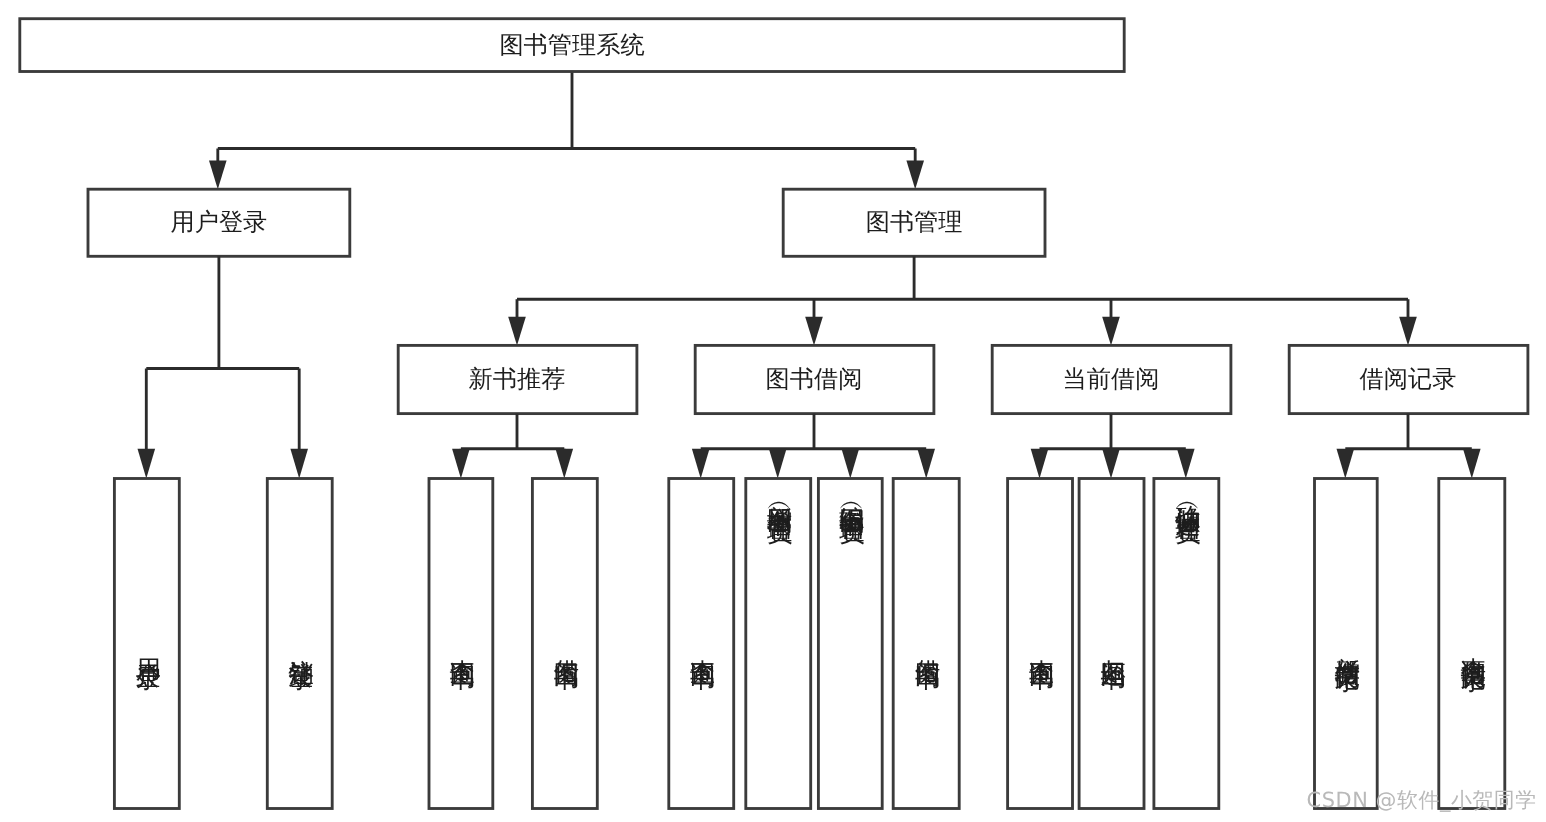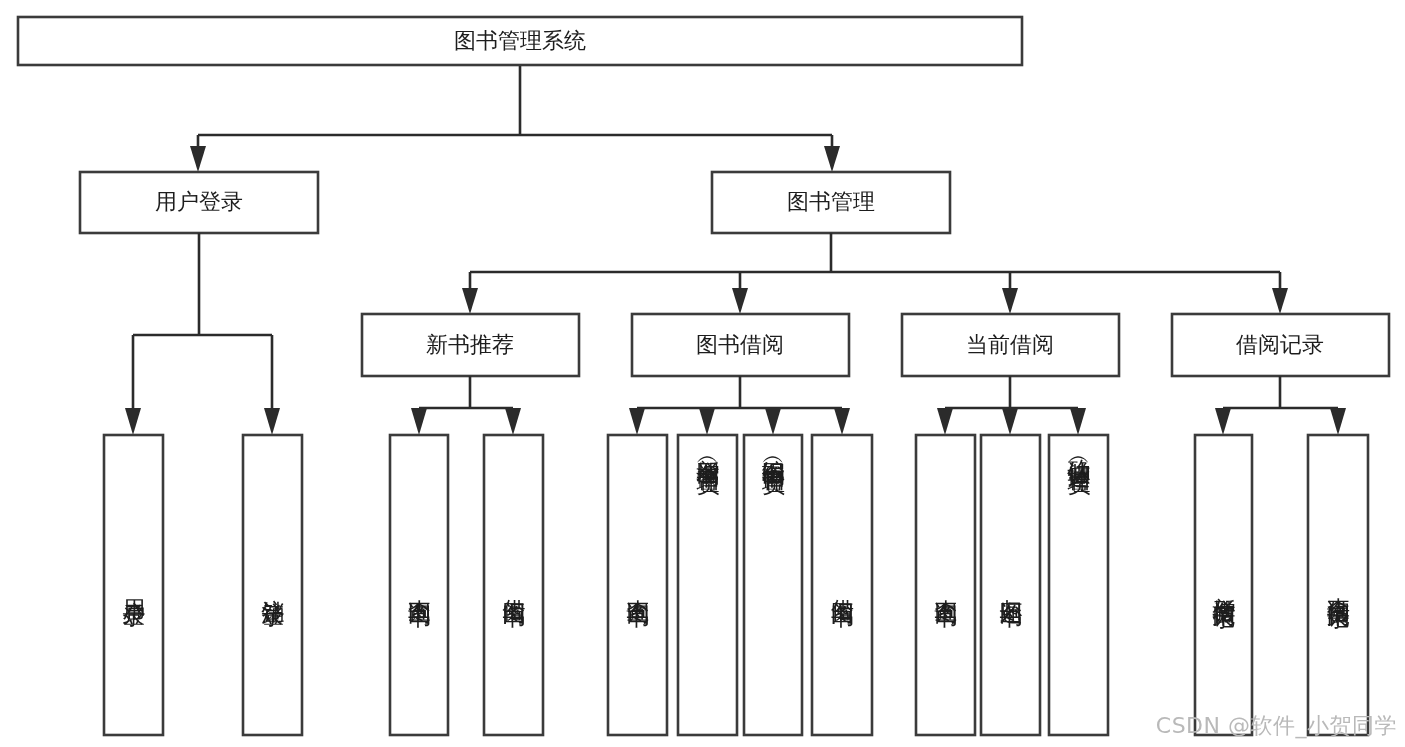--- a/index.html
+++ b/index.html
@@ -66,21 +66,21 @@
     letter-spacing: 2px;
     color: #1d1d1d;
     white-space: nowrap;
     text-align: center;
   }
   .watermark {
     position: absolute;
     right: 8px;
     bottom: 6px;
     font-family: "DejaVu Sans", "Liberation Sans", sans-serif;
-    font-size: 22px;
+    font-size: 19px;
     color: #b9b9b9;
     letter-spacing: 0.5px;
     white-space: nowrap;
     pointer-events: none;
     margin-top: 16px;
   }
 </style>
 </head>
 <body>
 

